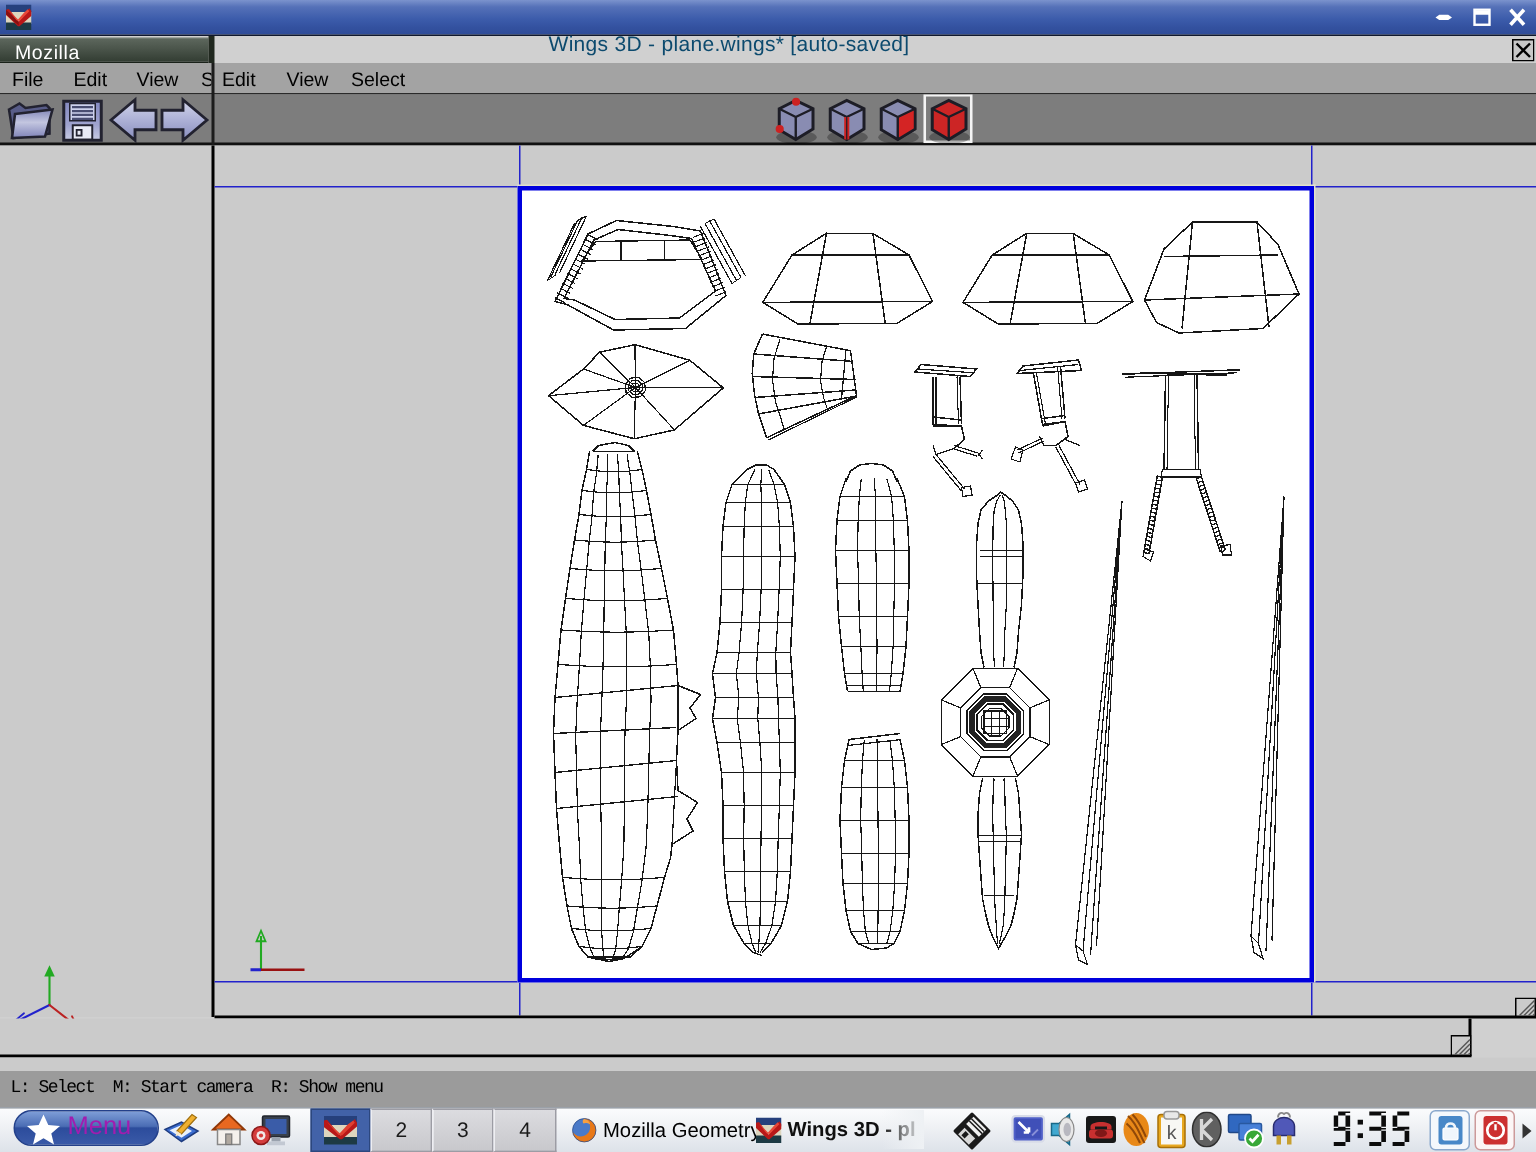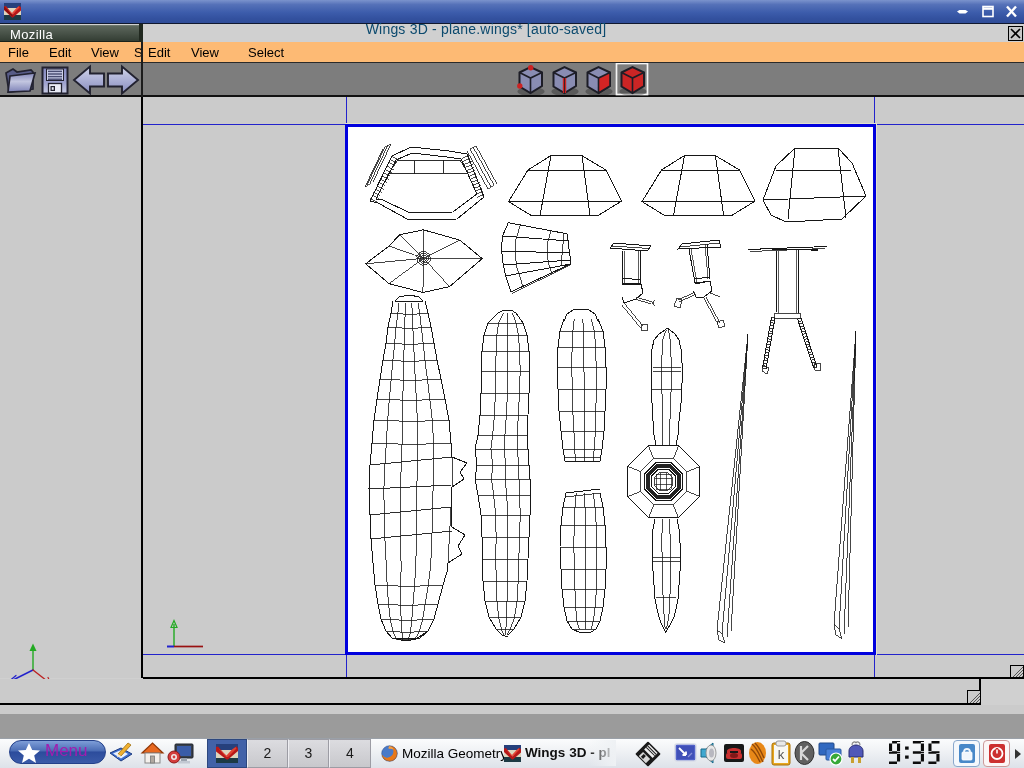--- a/index.html
+++ b/index.html
@@ -19,21 +19,21 @@
 #hdr-geo { left:0; top:25px; width:139px; height:17px;
   background:linear-gradient(to bottom,#5c665c 0%, #4a544a 45%, #333d33 100%);
   border-top:1px solid #6e786e; border-bottom:1px solid #1a221a; }
 #hdr-auv { left:143px; top:25px; width:881px; height:17px;
   background:linear-gradient(to bottom,#778c74 0%, #5a7158 40%, #3c4c3a 100%);
   border-top:1px solid #93a590; border-bottom:1px solid #1c241c; }
 .hdrtxt { color:#fff; font-size:13px; letter-spacing:0.4px; position:absolute; top:1px; }
 #hdr-div { left:139px; top:24px; width:4px; height:18px; background:#20281f; }
 
 
-#menus { left:0; top:42px; width:1024px; height:21px; background:#fdba74;
+#menus { left:0; top:42px; width:1024px; height:21px; background:#a3a3a3;
   border-bottom:1px solid #2a2a2a; }
 .mitem { position:absolute; top:3px; color:#000; font-size:13px; }
 
 
 #toolbar { left:0; top:63px; width:1024px; height:34px; background:#7d7d7d;
   border-bottom:2px solid #111; }
 #tb-div { left:141px; top:42px; width:2px; height:55px; background:#1c1c1c; }
 
 
 #vp-all { left:0; top:97px; width:1024px; height:581px; background:#cbcbcb; }
@@ -94,21 +94,21 @@
     <line x1="12" y1="3" x2="3" y2="12" stroke="#000" stroke-width="1.6"></line>
   </svg>
 
   <div id="menus" class="abs">
     <span class="mitem" style="left:8px;">File</span>
     <span class="mitem" style="left:49px;">Edit</span>
     <span class="mitem" style="left:91px;">View</span>
     <span class="mitem" style="left:134px; width:7px; overflow:hidden;">Se</span>
     <span class="mitem" style="left:148px;">Edit</span>
     <span class="mitem" style="left:191px;">View</span>
-    <span class="mitem" style="left:248px;">Select</span>
+    <span class="mitem" style="left:234px;">Select</span>
   </div>
 
   <div id="toolbar" class="abs"></div>
   <div id="tb-div" class="abs"></div>
   <svg class="abs" style="left:0px; top:63px;" width="680" height="34" viewBox="0 0 680 34">
     <defs>
       <linearGradient id="icg" x1="0" y1="0" x2="0" y2="1">
         <stop offset="0" stop-color="#8387b8"></stop>
           <stop offset="0.45" stop-color="#c3c6e0"></stop>
           <stop offset="1" stop-color="#7f83b8"></stop>
@@ -225,20 +225,21 @@
   <svg class="abs" style="left:967px; top:690px;" width="14" height="14" viewBox="0 0 14 14">
     <rect x="0.5" y="0.5" width="13" height="13" fill="#cbcbcb" stroke="#000"></rect>
     <g stroke="#555" stroke-width="1">
       <line x1="3" y1="13" x2="13" y2="3"></line>
         <line x1="6" y1="13" x2="13" y2="6"></line>
       <line x1="9" y1="13" x2="13" y2="9"></line>
         <line x1="12" y1="13" x2="13" y2="12"></line>
     </g>
   </svg>
   <div id="statusbar" class="abs"></div>
+  <div id="statustext" class="abs">L: Select&nbsp;&nbsp;M: Start camera&nbsp;&nbsp;R: Show menu</div>
 
   <div id="taskbar" class="abs"></div>
 
   <div class="abs" style="left:9px; top:740px; width:97px; height:24px; border-radius:12px;
     background:linear-gradient(to bottom,#7e9ed8 0%, #4a6cb4 45%, #2c4c9c 50%, #3a5aa8 100%);
     border:1px solid #23408a;"></div>
   <svg class="abs" style="left:14px; top:741px;" width="30" height="23" viewBox="0 0 30 23">
     <path d="M15,2 L18.2,9 L26,9.6 L20.2,14.6 L22,22 L15,17.8 L8,22 L9.8,14.6 L4,9.6 L11.8,9 Z" fill="#ffffff"></path>
   </svg>
   <div class="abs" style="left:45px; top:741px; color:#a21caf; font-size:17px;">Menu</div>

